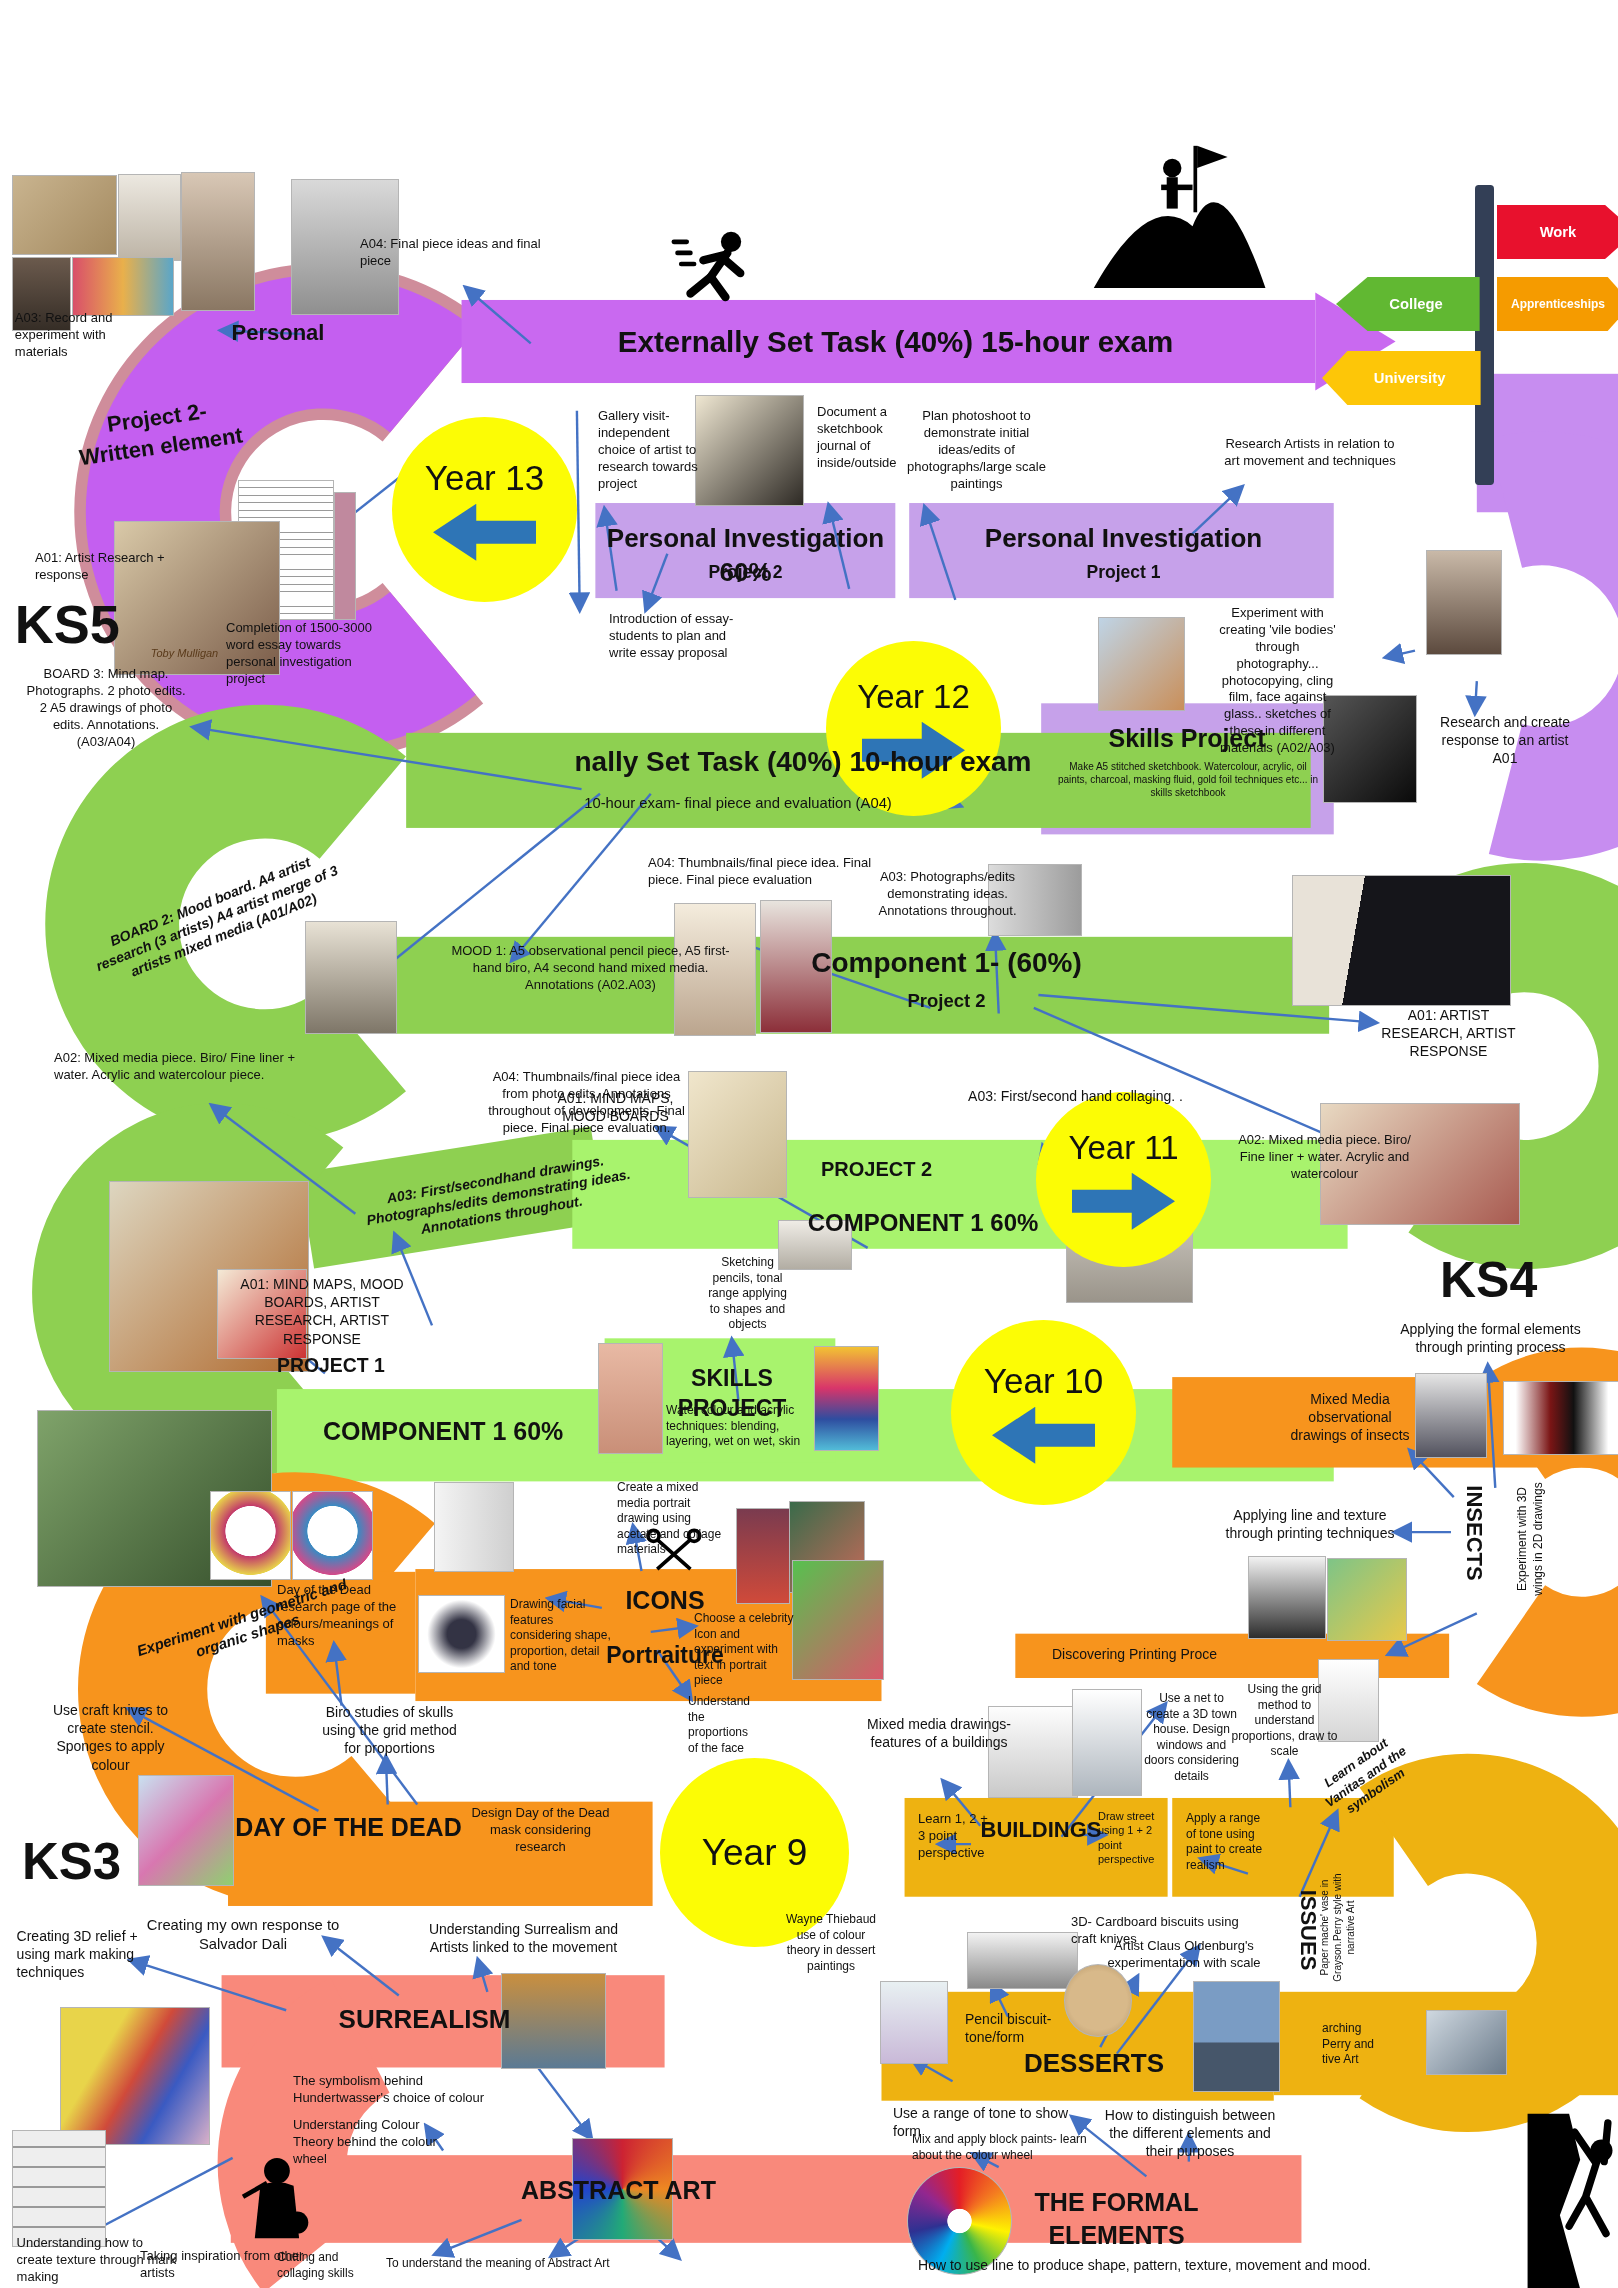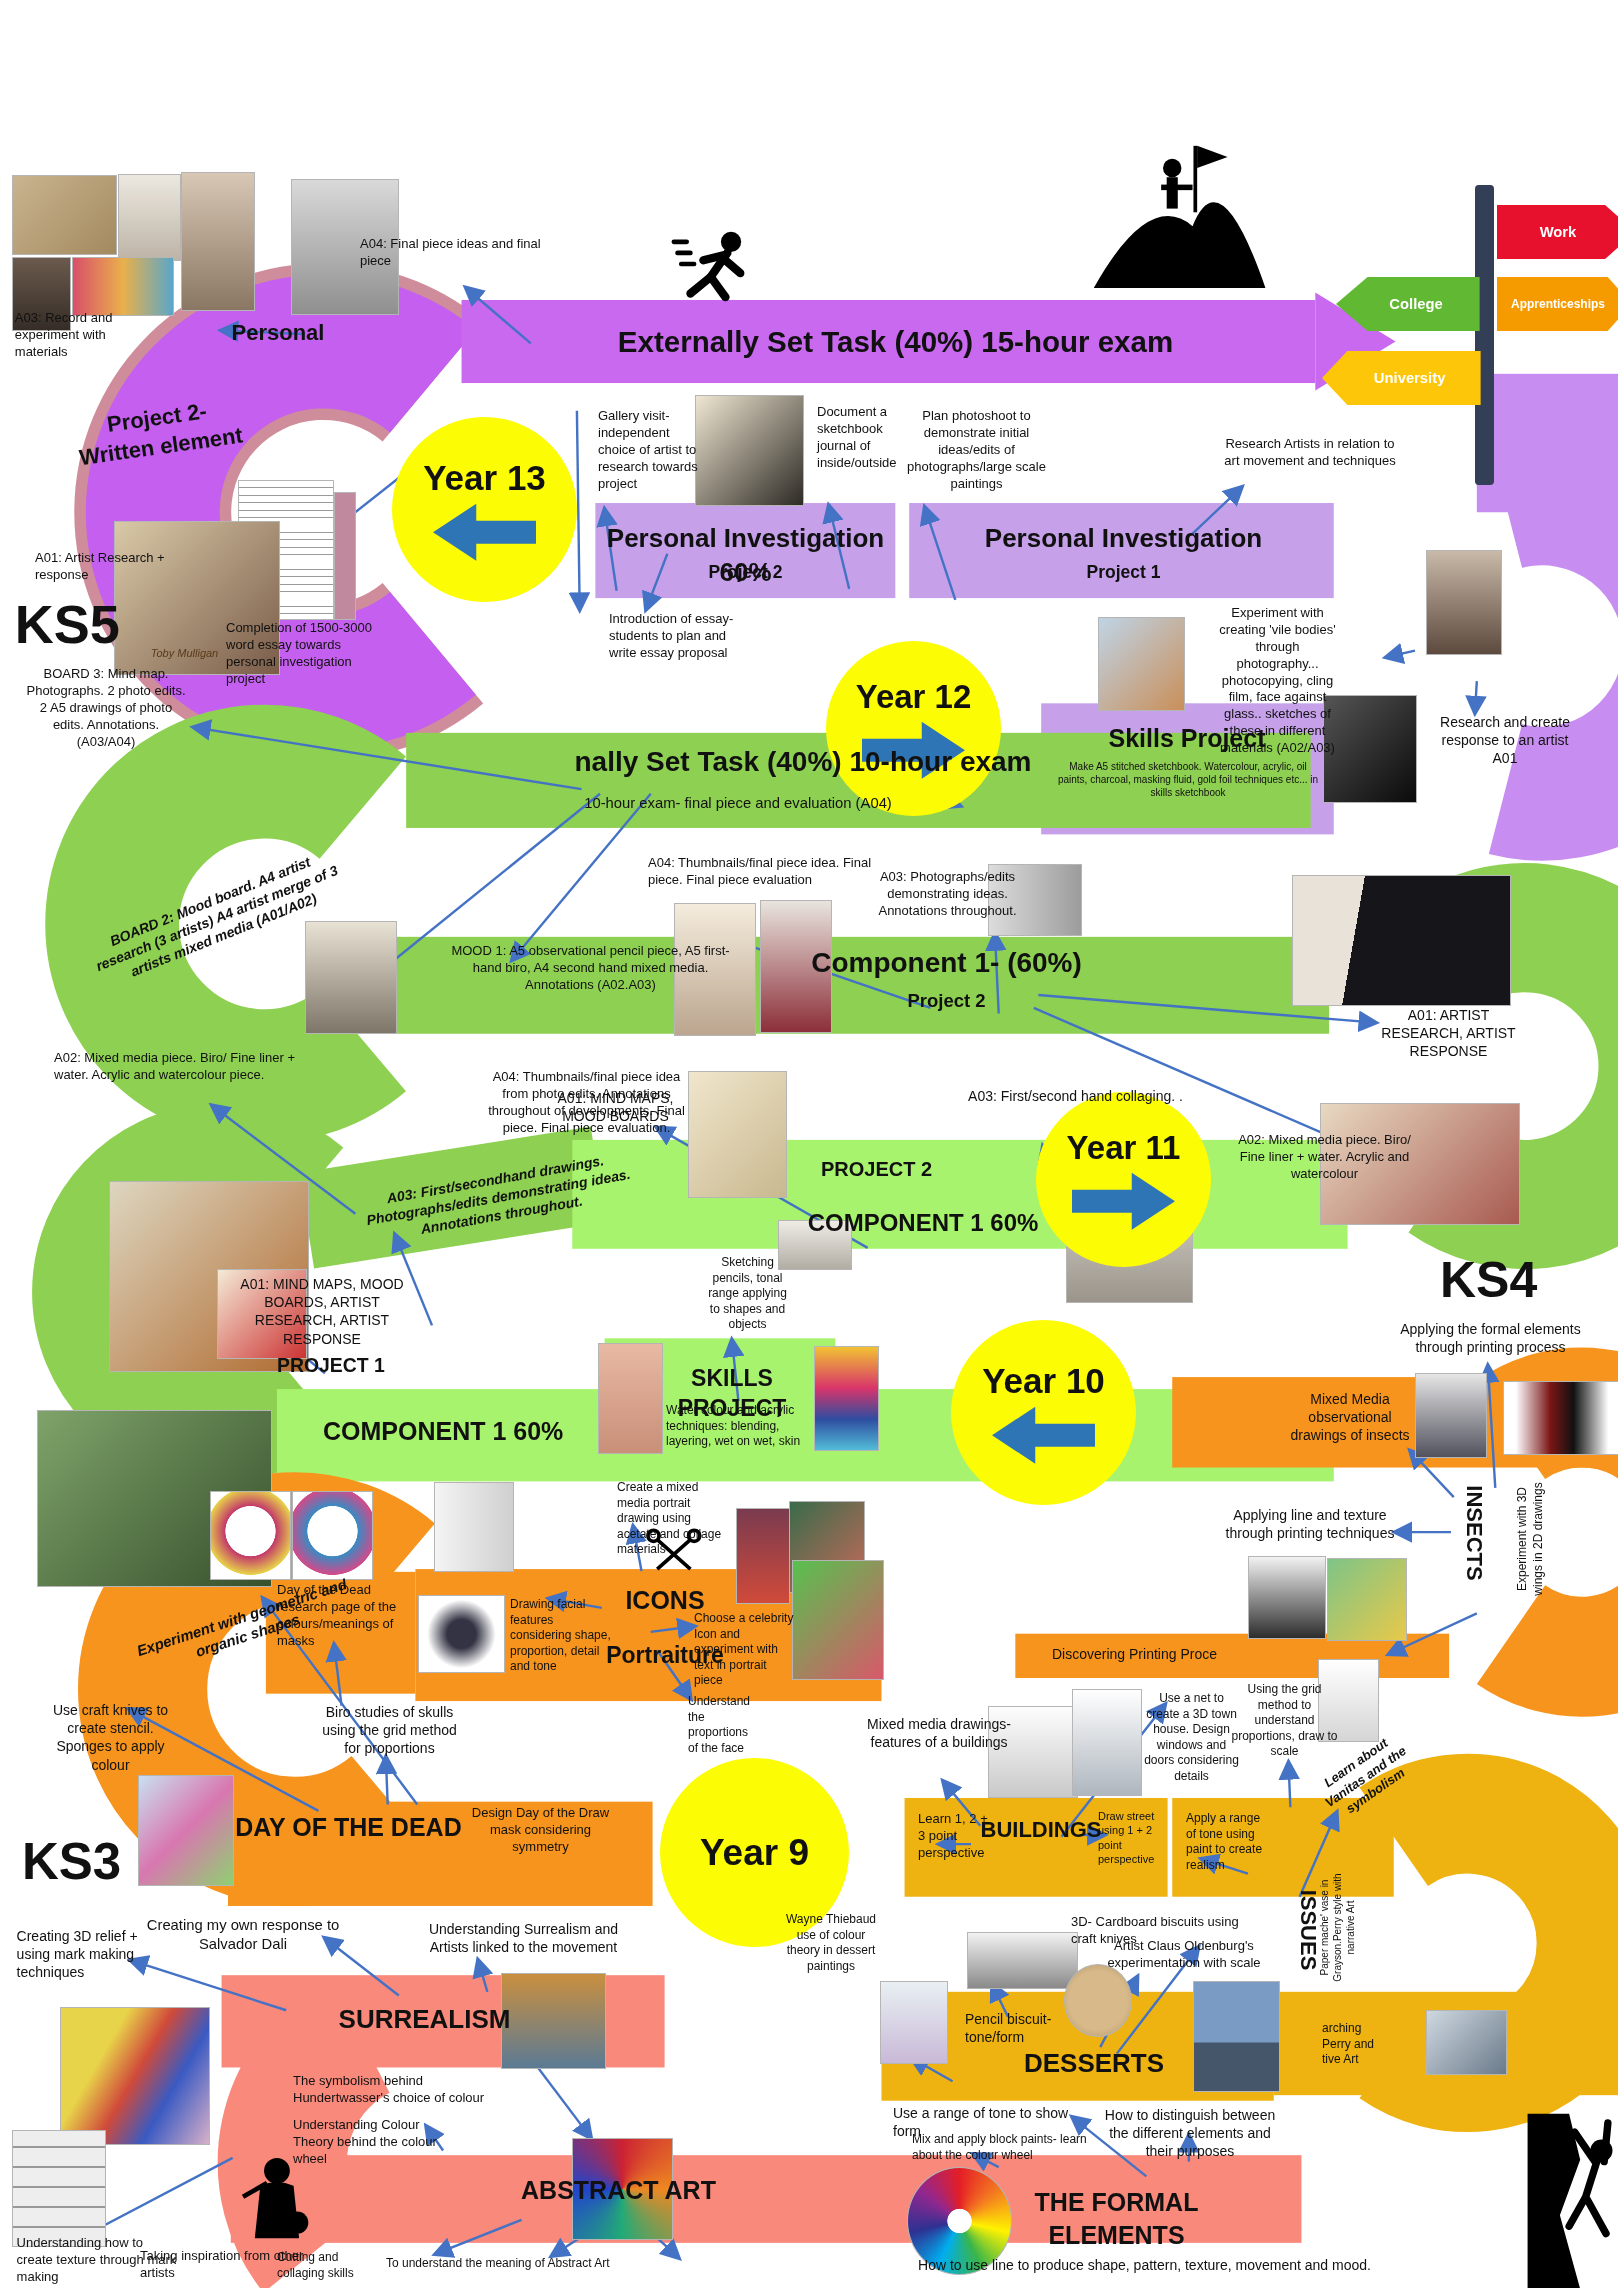--- a/index.html
+++ b/index.html
@@ -7,21 +7,21 @@
           font-family:"Liberation Sans",sans-serif;color:#111;}
   svg.bg{position:absolute;left:0;top:0;z-index:1;}
   .t{position:absolute;z-index:4;font-size:13px;line-height:1.3;text-align:center;color:#111;}
   .lt{text-align:left;}
   .b{font-weight:bold;}
   .i{font-style:italic;}
   .pre{white-space:pre-line;}
   .img{position:absolute;z-index:2;border:0.9px solid #b5b5b5;background:#ddd;}
   .year{position:absolute;z-index:3;border-radius:50%;background:#fcfc05;display:flex;
         flex-direction:column;align-items:center;justify-content:center;gap:5.5px;}
-  .year .yl{font-weight:bold;font-size:35px;}
+  .year .yl{font-weight:normal;font-size:35px;}
   .fa{width:103px;height:57px;background:#2e75b6;}
   .faL{clip-path:polygon(0 50%,42% 0,42% 30%,100% 30%,100% 70%,42% 70%,42% 100%);}
   .faR{clip-path:polygon(100% 50%,58% 0,58% 30%,0 30%,0 70%,58% 70%,58% 100%);}
   .sign{position:absolute;z-index:5;display:flex;align-items:center;justify-content:center;
         color:#fff;font-weight:bold;font-size:14.8px;}
   .doc{background:repeating-linear-gradient(180deg,#fff 0 6.5px,#9a9a9a 6.5px 7.4px);}
   .wheel{border-radius:50%;background:
      radial-gradient(circle,#fff 0 16%,rgba(255,255,255,0) 17%),
      conic-gradient(#e41e26,#f47b20,#fff200,#39b54a,#00aeef,#2e3192,#92278f,#e41e26);}
 </style>
@@ -304,21 +304,21 @@
   <div class="t b" style="left:605px;top:1584px;width:120px;font-size:25px">ICONS</div>
   <div class="t b" style="left:591px;top:1641px;width:148px;font-size:23px">Portraiture</div>
   <div class="t lt" style="left:510px;top:1597px;width:103px;font-size:12px">Drawing facial features considering shape, proportion, detail and tone</div>
   <div class="t lt" style="left:694px;top:1611px;width:100px;font-size:12px">Choose a celebrity Icon and experiment with text in portrait piece</div>
   <div class="t lt" style="left:688px;top:1694px;width:72px;font-size:12px">Understand the proportions of the face</div>
   <div class="t b i" style="left:111px;top:1608px;width:268px;font-size:14.8px;transform:rotate(-18deg)">Experiment with geometric and organic shapes</div>
   <div class="t lt" style="left:277px;top:1582px;width:129px">Day of the Dead research page of the colours/meanings of masks</div>
   <div class="t" style="left:46px;top:1701px;width:129px;font-size:14px">Use craft knives to create stencil. Sponges to apply colour</div>
   <div class="t" style="left:318px;top:1703px;width:143px;font-size:14px">Biro studies of skulls using the grid method for proportions</div>
   <div class="t b" style="left:233px;top:1811px;width:231px;font-size:25px">DAY OF THE DEAD</div>
-  <div class="t" style="left:463px;top:1805px;width:155px">Design Day of the Draw mask considering symmetry</div>
+  <div class="t" style="left:463px;top:1805px;width:155px">Design Day of the Dead mask considering research</div>
   <div class="t b lt" style="left:22px;top:1829px;width:148px;font-size:51px">KS3</div>
   <div class="t" style="left:858px;top:1715px;width:162px;font-size:14px">Mixed media drawings- features of a buildings</div>
   <div class="t" style="left:1143px;top:1691px;width:97px;font-size:12px">Use a net to create a 3D town house. Design windows and doors considering details</div>
   <div class="t" style="left:1229px;top:1682px;width:111px;font-size:12px">Using the grid method to understand proportions, draw to scale</div>
   <div class="t lt" style="left:918px;top:1811px;width:78px">Learn 1, 2 + 3 point perspective</div>
   <div class="t b" style="left:974px;top:1816px;width:134px;font-size:22px">BUILDINGS</div>
   <div class="t lt" style="left:1098px;top:1809px;width:76px;font-size:11px">Draw street using 1 + 2 point perspective</div>
   <div class="t lt" style="left:1186px;top:1811px;width:78px;font-size:12px">Apply a range of tone using paint to create realism</div>
   <div class="t b i" style="left:1306px;top:1752px;width:120px;font-size:13px;transform:rotate(-35deg)">Learn about Vanitas and the symbolism</div>
   <div class="t b" style="left:1322px;top:1870px;width:120px;font-size:22px;transform:rotate(90deg);transform-origin:left top">ISSUES</div>

